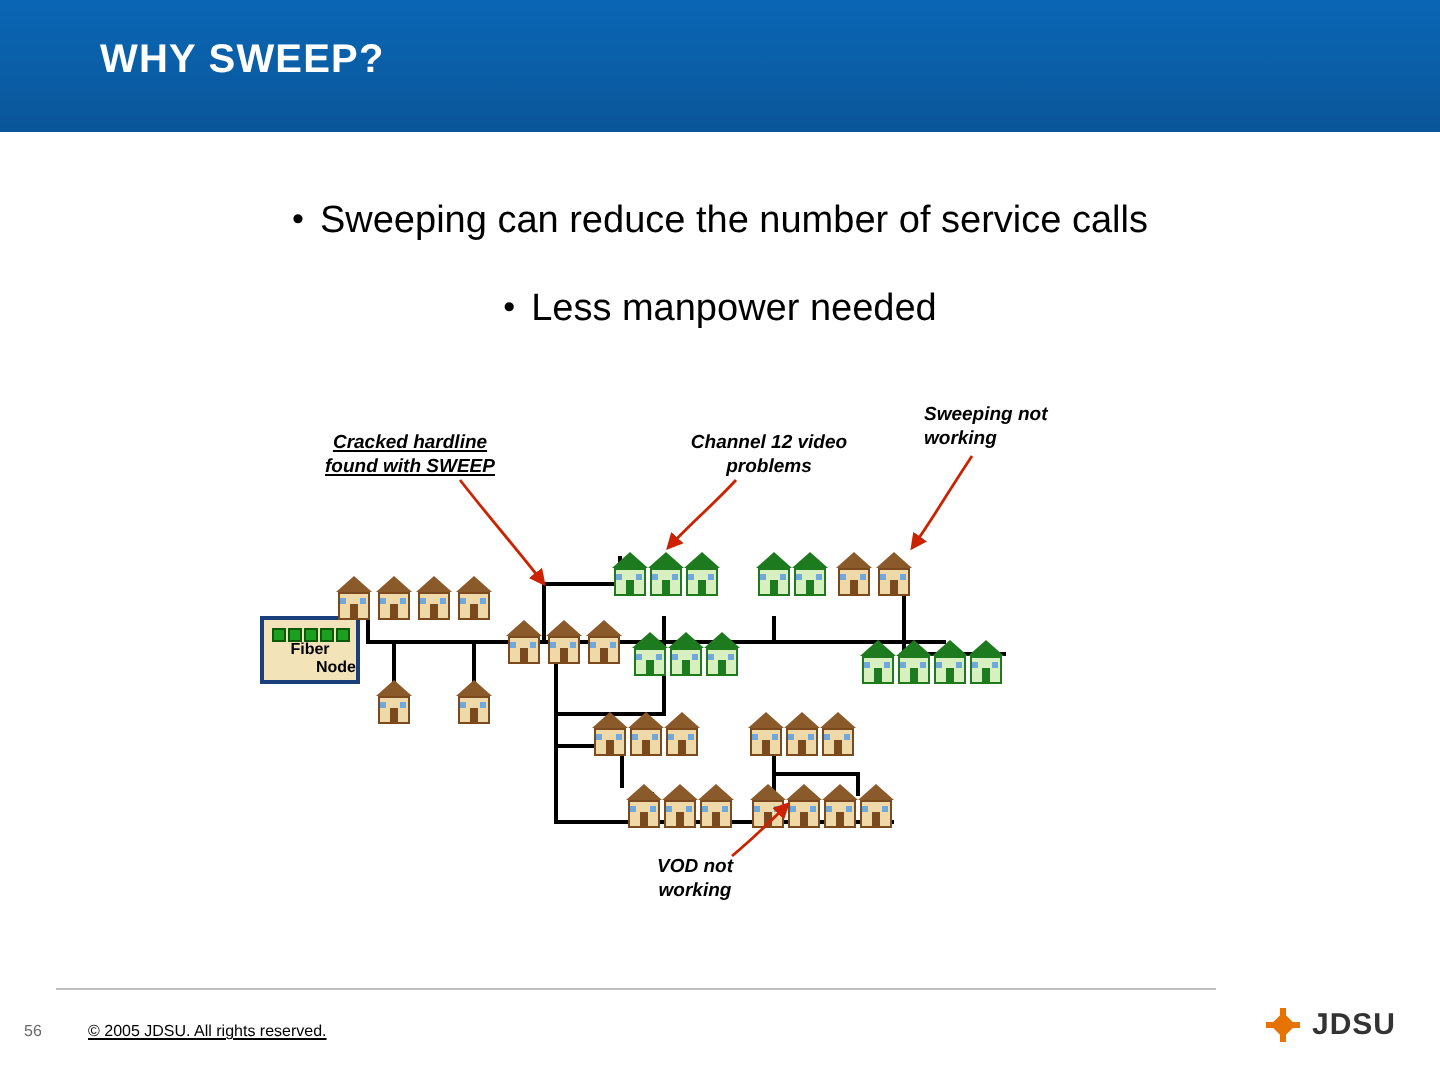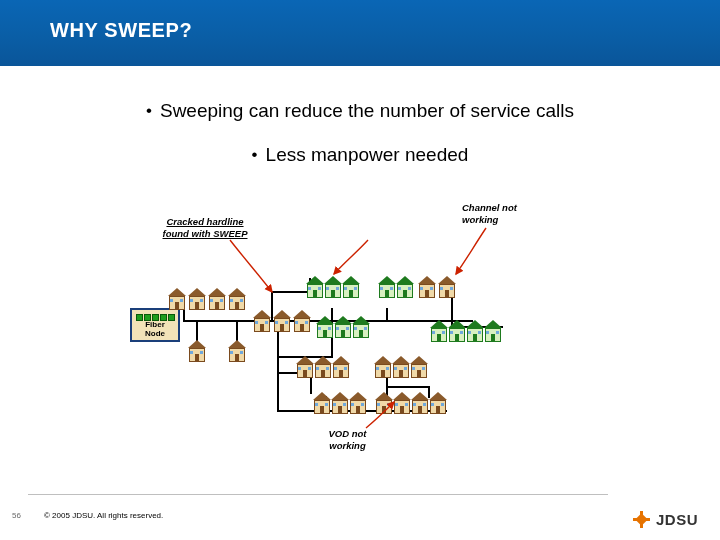--- a/index.html
+++ b/index.html
@@ -41,23 +41,23 @@
   .node .txt{position:absolute;left:0;top:4px;width:46px;text-align:center;font-size:8px;
              font-weight:bold;color:#000;line-height:10px;}
   .node .lg{position:absolute;top:4px;width:5px;height:5px;background:#1e9e1e;border:1px solid #0a5a0a;}
 
   svg.arrows{position:absolute;left:0;top:0;width:720px;height:280px;overflow:visible;}
 
   
   .footer{position:absolute;left:0;bottom:0;width:720px;height:46px;}
   .footer-rule{position:absolute;left:28px;top:0;width:580px;height:1px;background:#bfbfbf;}
   .slide-no{position:absolute;left:12px;top:17px;font-size:8px;color:#6b6b6b;}
-  .copyright{position:absolute;left:44px;top:17px;font-size:8px;color:#000;}
+  .copyright{position:absolute;left:44px;top:17px;font-size:8px;color:#000;text-decoration:underline;}
   .confid{position:absolute;left:285px;top:17px;font-size:8px;color:#000;}
-  .logo{position:absolute;right:22px;top:10px;height:24px;display:flex;align-items:flex-end;gap:6px;}
+  .logo{position:absolute;right:22px;top:10px;height:24px;display:flex;align-items:flex-start;gap:6px;}
   .logo .mark{width:17px;height:17px;position:relative;}
   .logo .mark span{position:absolute;background:#e67300;}
   .logo .txt{font-size:15px;font-weight:bold;color:#333;letter-spacing:.5px;}
 </style>
 </head>
 <body>
 
 <div class="header">
   <div class="header-title">WHY SWEEP?</div>
 </div>
@@ -70,22 +70,26 @@
     <span class="dot">•</span><span>Less manpower needed</span>
   </div>
 </div>
 
 <div class="diagram">
 
   <div class="lbl" style="left:140px;top:20px;width:130px;text-decoration:underline;">
     <span>Cracked hardline</span><br>
     <span>found with SWEEP</span>
   </div>
+  <div class="lbl" style="left:322px;top:20px;width:125px;">
+    <span>Channel 12 video</span><br>
+    <span>problems</span>
+  </div>
   <div class="lbl" style="left:462px;top:6px;width:90px;text-align:left;">
-    <span>Channel not</span><br>
+    <span>Sweeping not</span><br>
     <span>working</span>
   </div>
   <div class="lbl" style="left:300px;top:232px;width:95px;">
     <span>VOD not</span><br>
     <span>working</span>
   </div>
 
   <div class="line" style="left:183px;top:124px;width:290px;height:2px;"></div>
   <div class="line" style="left:183px;top:100px;width:2px;height:26px;"></div>
   <div class="line" style="left:236px;top:124px;width:2px;height:30px;"></div>
@@ -109,21 +113,21 @@
   <div class="line" style="left:451px;top:130px;width:52px;height:2px;"></div>
   <div class="line" style="left:468px;top:130px;width:2px;height:-0px;"></div>
 
   <div class="node" style="left:130px;top:112px;">
     <div class="lg" style="left:4px;"></div>
     <div class="lg" style="left:12px;"></div>
     <div class="lg" style="left:20px;"></div>
     <div class="lg" style="left:28px;"></div>
     <div class="lg" style="left:36px;"></div>
     <div class="txt" style="top:10px;">Fiber</div>
-    <div class="txt" style="top:19px;">Node</div>
+    <div class="txt" style="top:19px;text-align:right;">Node</div>
   </div>
 
   <div class="house" style="left:168px;top:92px;">
       <div class="roof"></div>
       <div class="body"></div>
       <div class="w1"></div>
       <div class="w2"></div>
       <div class="door"></div>
     </div>
   <div class="house" style="left:188px;top:92px;">

